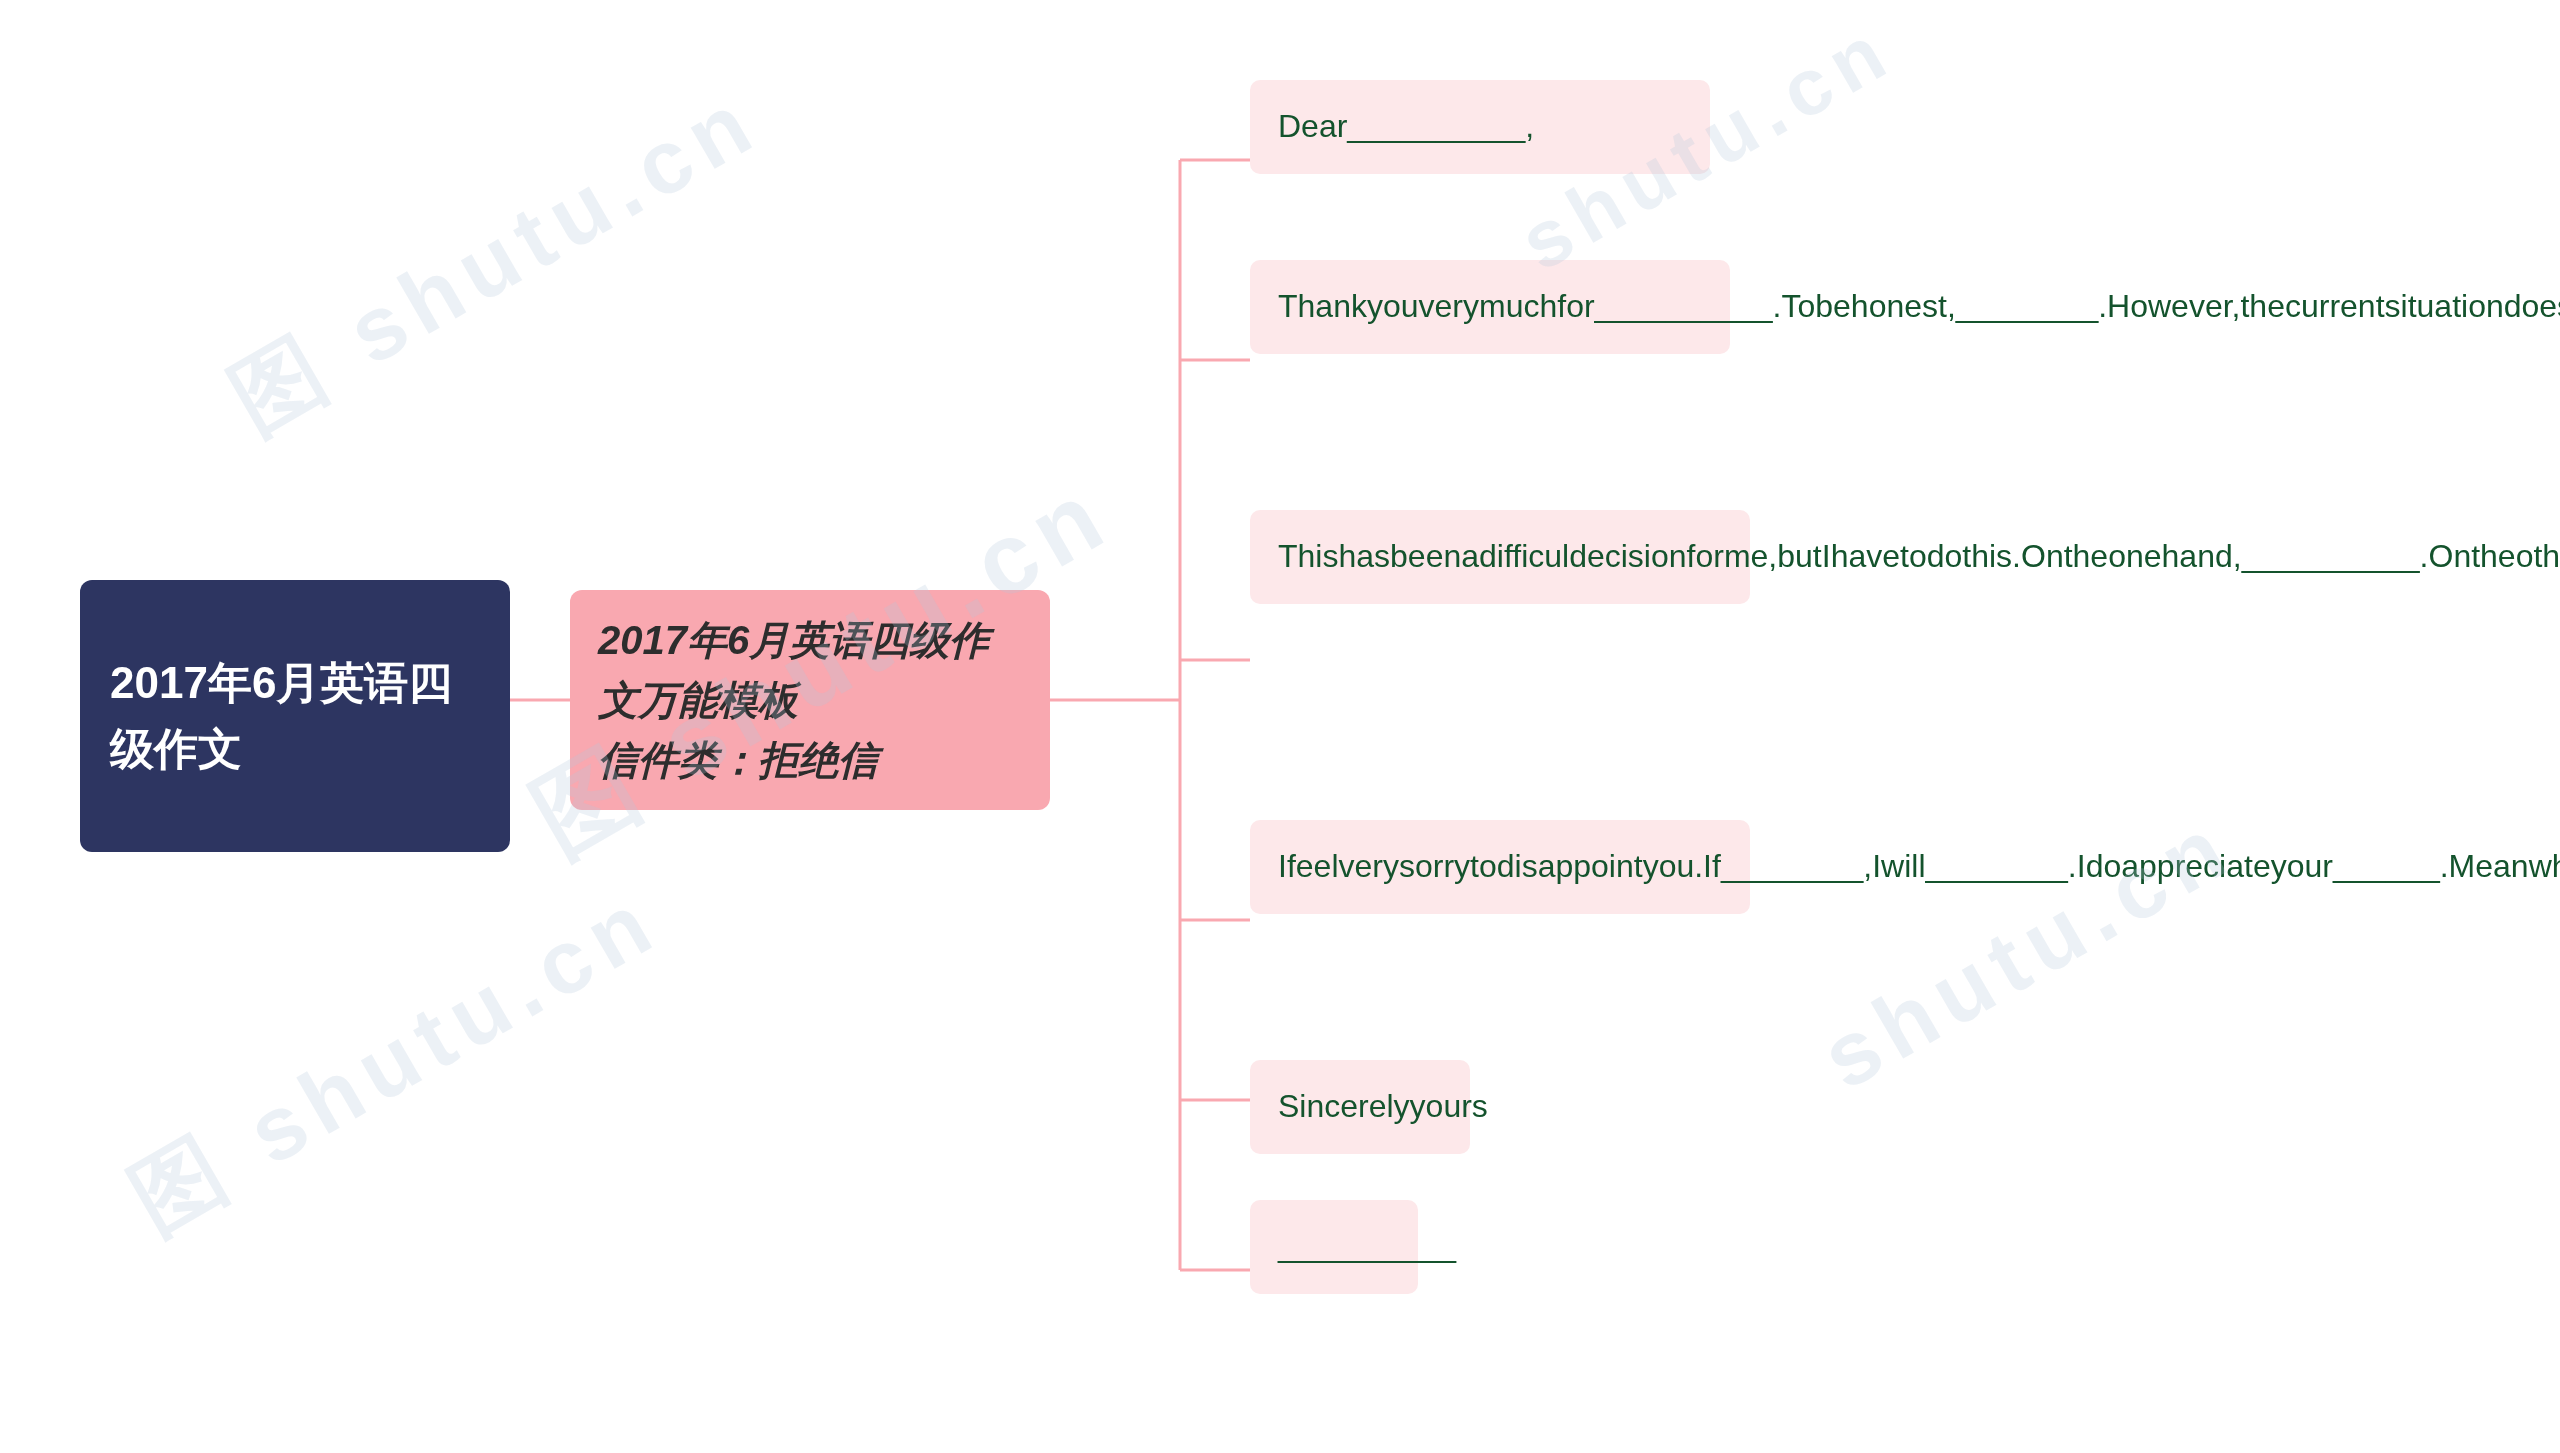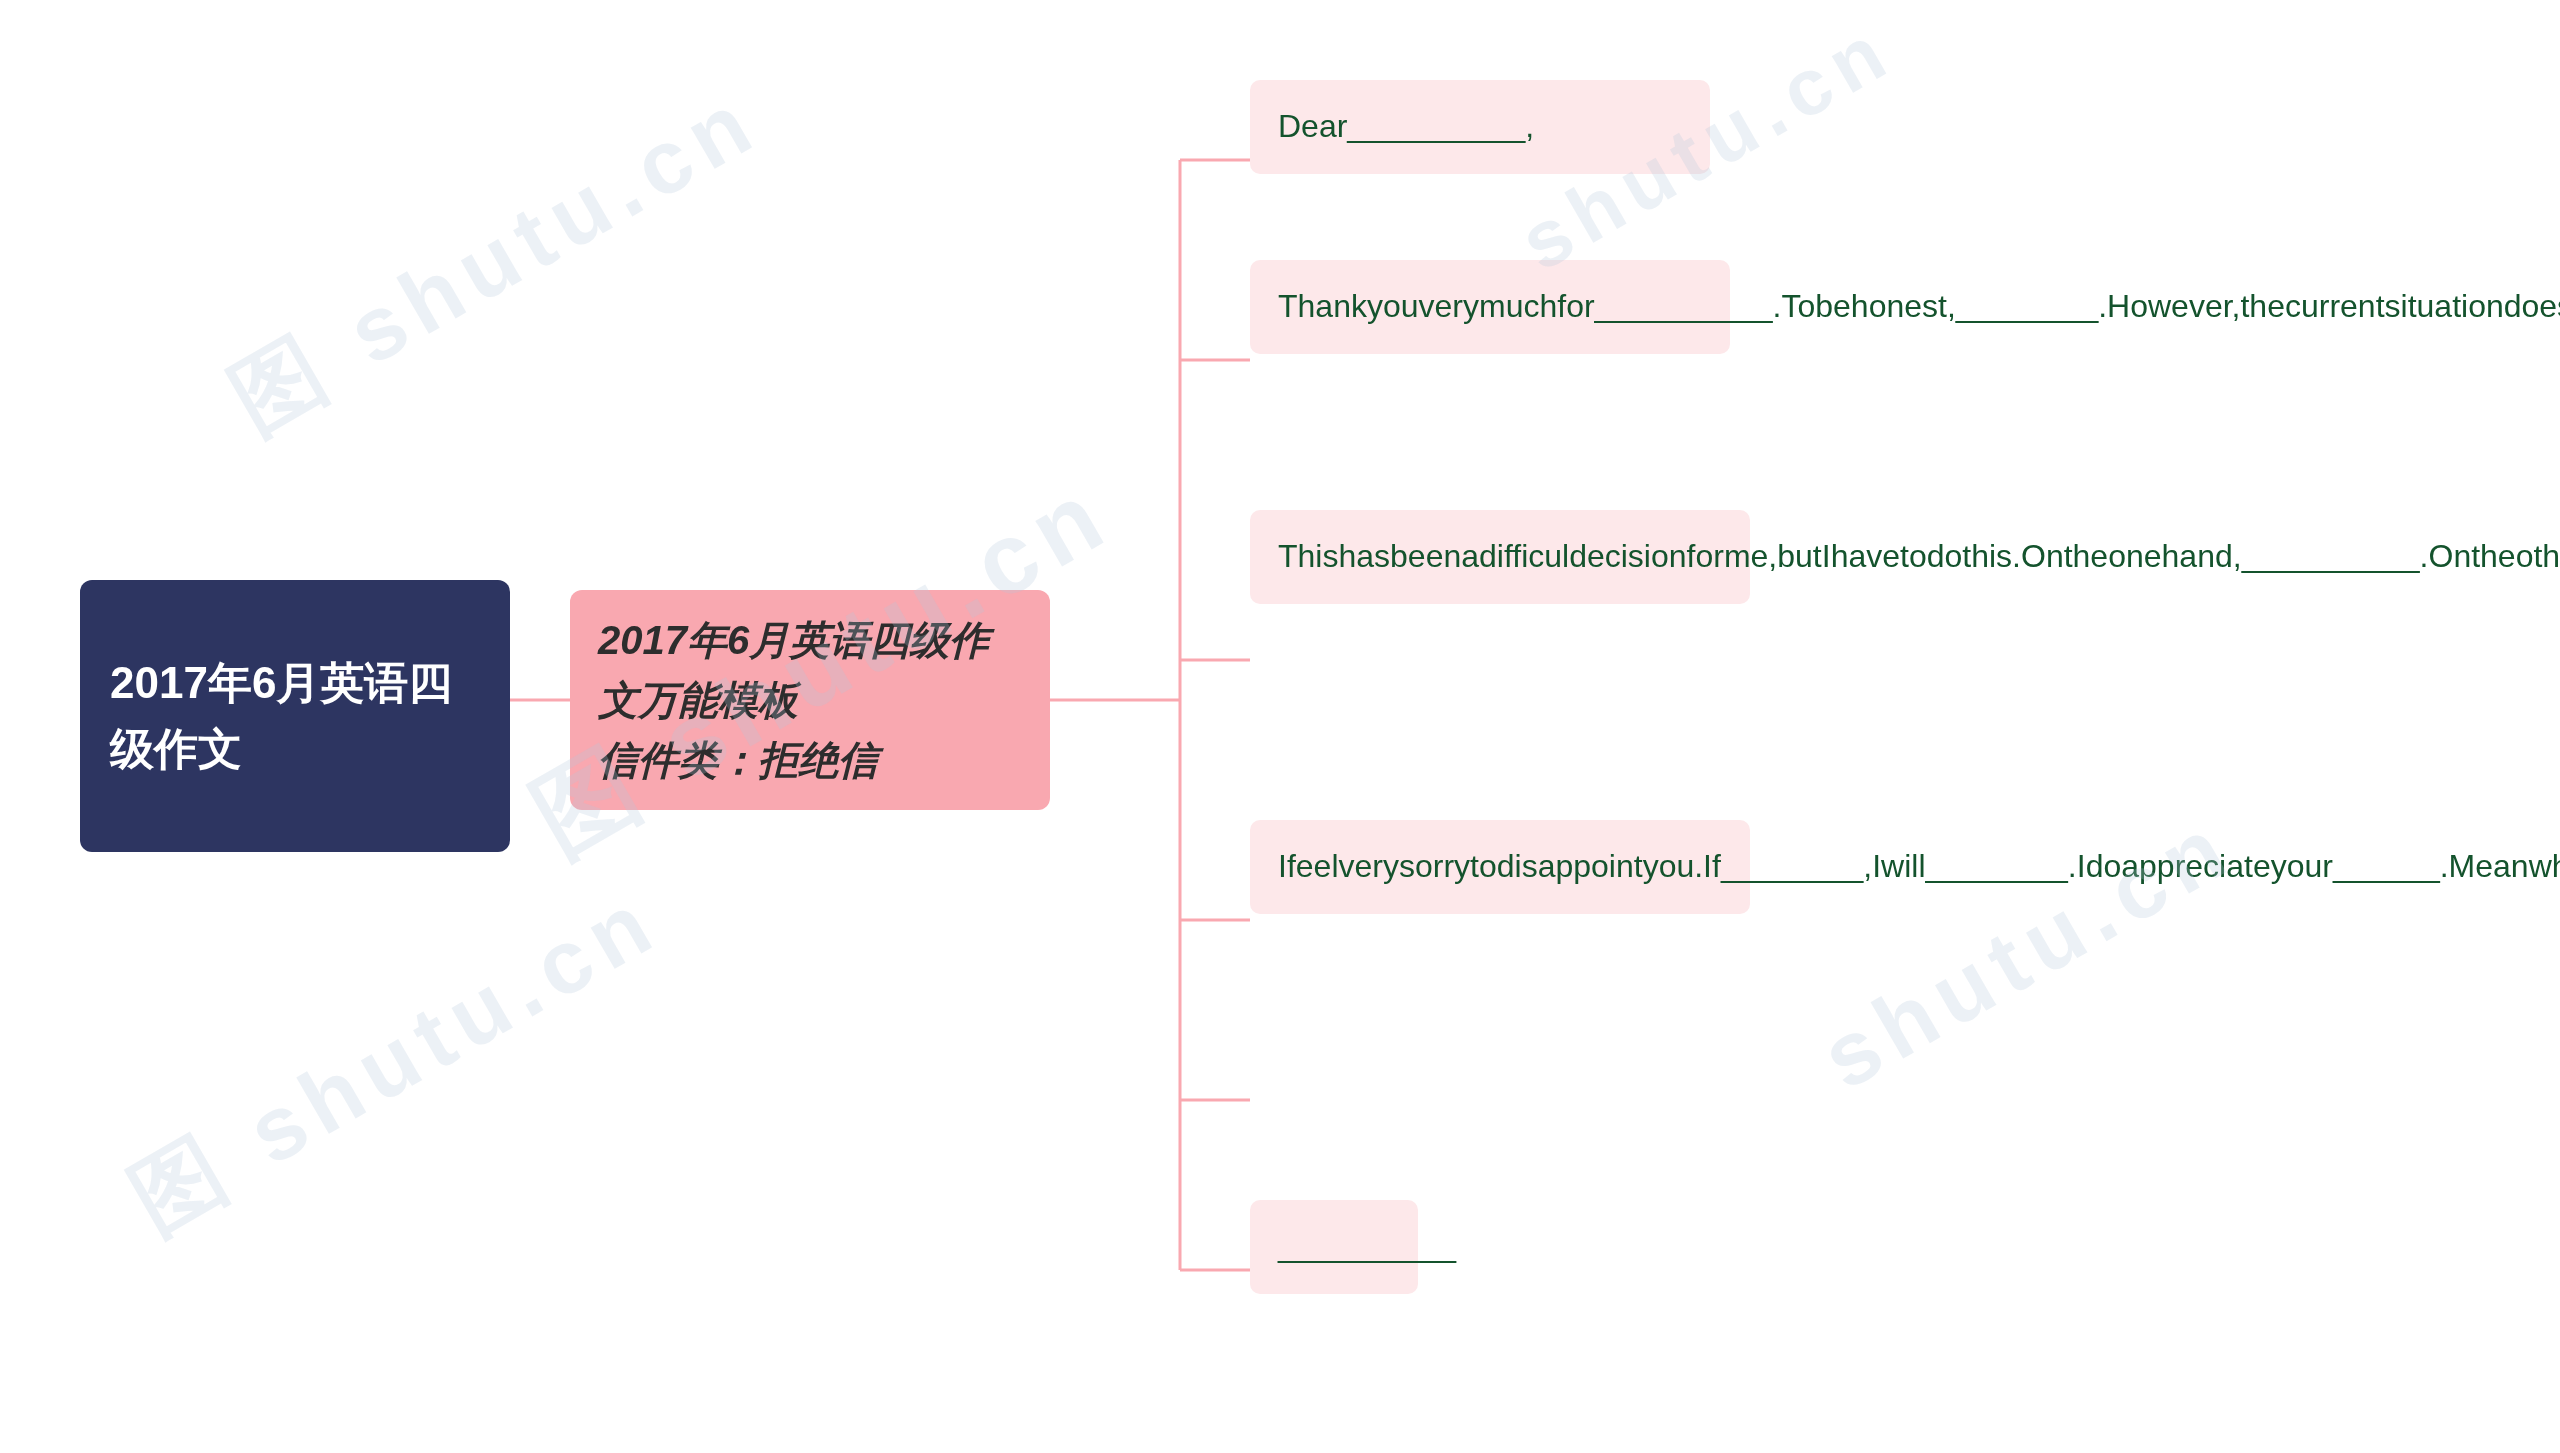--- a/index.html
+++ b/index.html
@@ -199,18 +199,21 @@
   </div>
 
   <div class="branch-node branch-node-3">
     <span>Thishasbeenadifficuldecisionforme,butIhavetodothis.Ontheonehand,__________.Ontheotherhand,________.Inviewofthese,Iregretthat__________.Ihopethisdoesnotbringyoumuchinconvenience.</span>
   </div>
 
   <div class="branch-node branch-node-4">
     <span>Ifeelverysorrytodisappointyou.If________,Iwill________.Idoappreciateyour______.Meanwhile,Iwish_________.</span>
   </div>
 
+  <div class="branch-node branch-node-5">
+    <span>Sincerelyyours</span>
+  </div>
 
   <div class="branch-node branch-node-6">
     <span>__________</span>
   </div>
 
 </div>
 
 </body></html>

